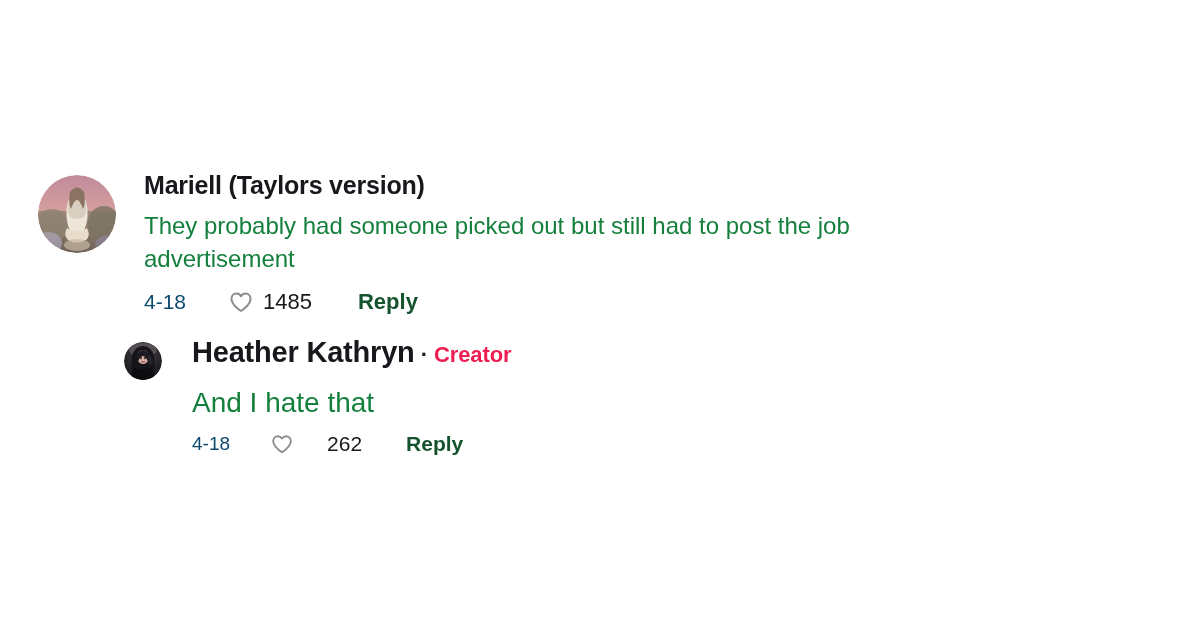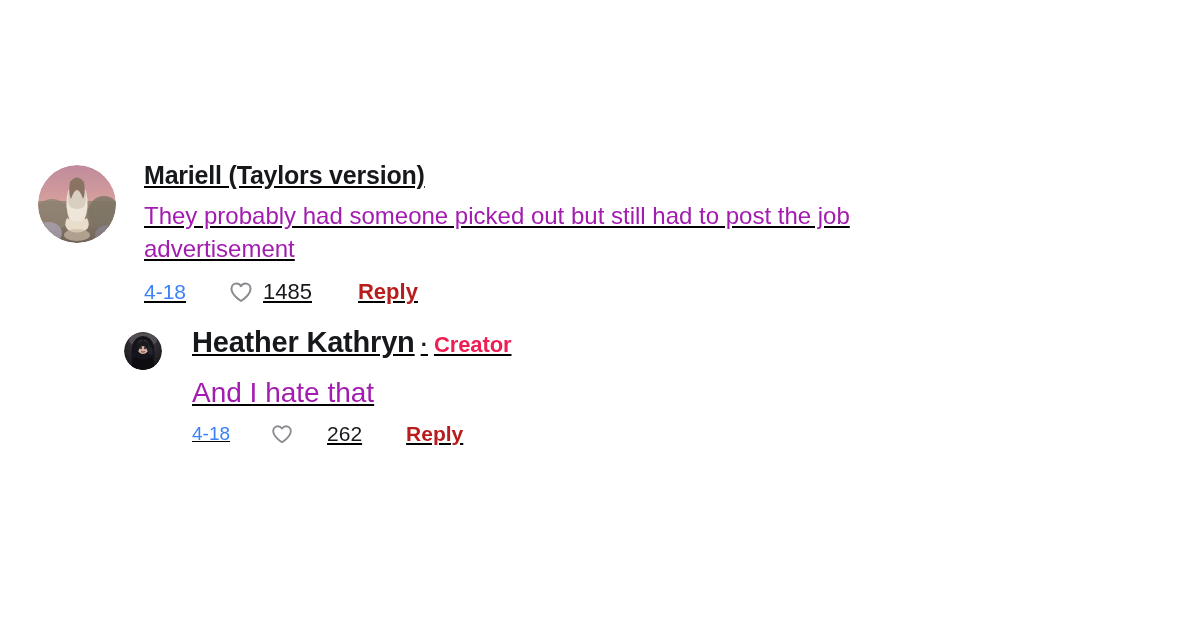--- a/index.html
+++ b/index.html
@@ -10,24 +10,23 @@
   body {
     width: 1200px;
     height: 628px;
     font-family: "Liberation Sans", sans-serif;
     -webkit-font-smoothing: antialiased;
     overflow: hidden;
   }
 
   .comment-thread {
     position: absolute;
-    top: 158px;
+    top: 168px;
     left: 0;
     width: 968px;
-    text-decoration: underline;
   }
 
   
   .comment {
     display: flex;
     align-items: flex-start;
   }
   .comment.root {
     padding-left: 38px;
   }
@@ -77,36 +76,36 @@
   .comment.reply .sep-dot { font-size: 22px; }
 
   .creator-badge {
     color: #ee1d52;
     font-weight: 700;
     font-size: 22px;
     letter-spacing: -0.1px;
   }
 
   .comment-text {
-    color: #a21caf;
+    color: #15803d;
     font-weight: 400;
   }
   .comment.root .comment-text { font-size: 24px; line-height: 33px; margin-top: 7px; }
   .comment.reply .comment-text { font-size: 28px; line-height: 30px; margin-top: 20px; }
 
   
   .meta-row {
     display: flex;
     align-items: center;
   }
   .comment.root .meta-row { margin-top: 14px; }
   .comment.reply .meta-row { margin-top: 14px; }
 
   .meta-date {
-    color: #3b82f6;
+    color: #0c4a6e;
   }
   .comment.root .meta-date { font-size: 21px; }
   .comment.reply .meta-date { font-size: 19px; }
 
   .like-group {
     display: flex;
   }
   .comment.root .like-group { margin-left: 42px; }
   .comment.reply .like-group { margin-left: 40px; gap: 24px; }
 
@@ -115,21 +114,21 @@
   .comment.reply .heart-icon { width: 24px; height: 24px; }
 
   .like-count {
     color: #16181c;
     margin-left: 9px;
   }
   .comment.root .like-count { font-size: 22px; }
   .comment.reply .like-count { font-size: 21px; }
 
   .reply-button {
-    color: #b91c1c;
+    color: #14532d;
     font-weight: 700;
     cursor: pointer;
     text-align: right;
   }
   .comment.root .reply-button { font-size: 22px; margin-left: 46px; }
   .comment.reply .reply-button { font-size: 21px; margin-left: 44px; }
 </style>
 </head>
 <body>
 

